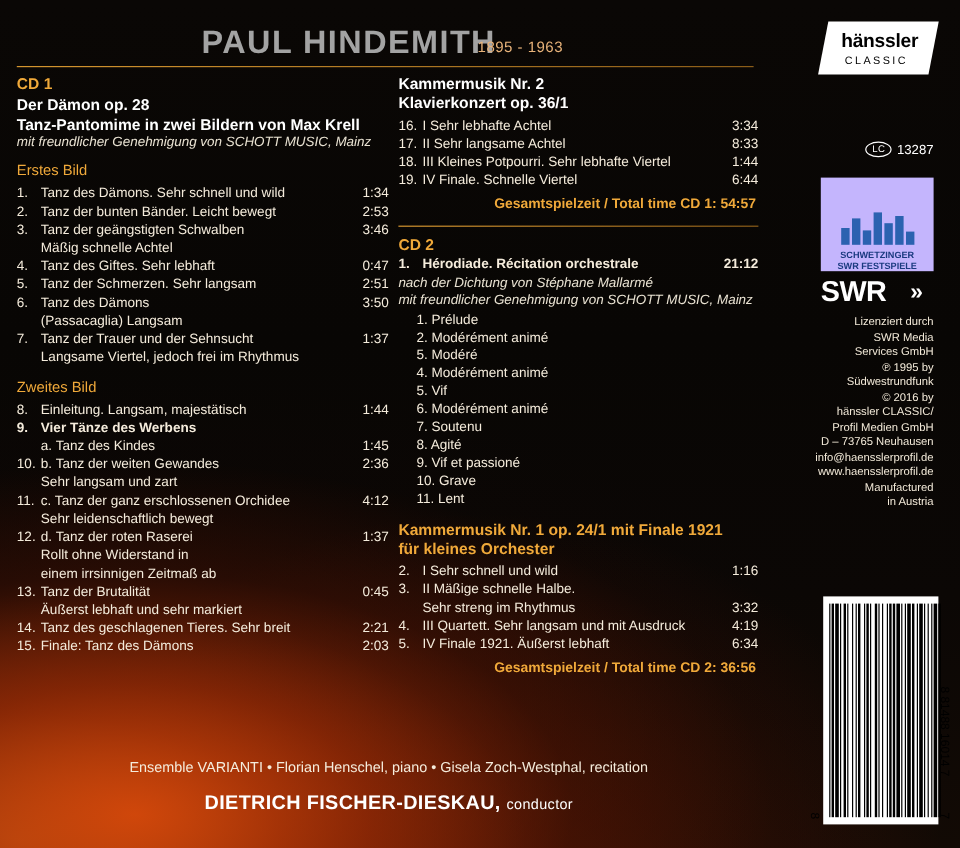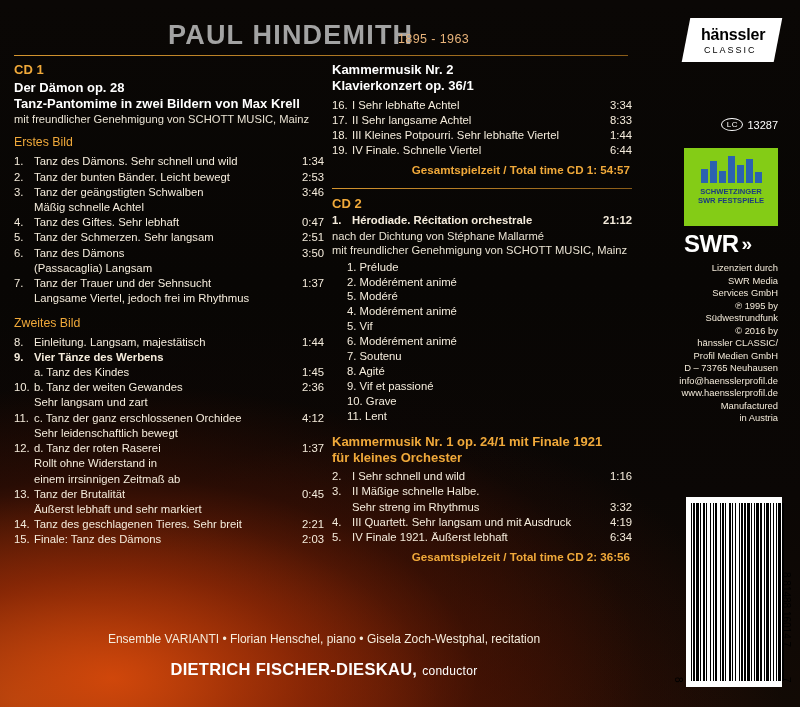--- a/index.html
+++ b/index.html
@@ -38,21 +38,21 @@
     background:linear-gradient(90deg,#d4952f,#8a5c18);
   }
 
   
   .col { position:absolute; font-size:11.3px; line-height:1.22; }
   .col-left  { left:14px;  top:62px; width:310px; }
   .col-right { left:332px; top:62px; width:300px; }
 
   .cd-head { color:#f0a93a; font-weight:bold; font-size:13px; margin-bottom:2px; }
   .work-title { color:#ffffff; font-weight:bold; font-size:13px; line-height:1.25; }
-  .work-sub { color:#e9e2d2; font-size:11.2px; line-height:1.25; }
+  .work-sub { color:#e9e2d2; font-size:11.2px; font-style:italic; line-height:1.25; }
   .section-head { color:#f0a93a; font-weight:normal; font-size:12.3px; margin:9px 0 4px; }
 
   table.tracks { border-collapse:collapse; width:100%; }
   table.tracks td { vertical-align:top; padding:0 0 1px 0; font-size:11.3px; line-height:1.26; }
   td.num { width:20px; color:#f5ecdc; }
   td.ttl { color:#f5ecdc; padding-right:6px; }
   td.dur { width:34px; text-align:right; color:#f5ecdc; white-space:nowrap; }
   .bold { font-weight:bold; color:#ffffff; }
   .total {
     text-align:right; color:#f0a93a; font-size:11.6px; font-weight:bold;
@@ -94,32 +94,32 @@
   }
   .lc-oval {
     width:22px; height:13px; border:1.4px solid #fff; border-radius:50%;
     color:#fff; font-size:8px; display:flex; align-items:center; justify-content:center;
     letter-spacing:0.5px;
   }
   .lc-num { color:#fff; font-size:11px; }
 
   .fest-logo {
     position:absolute; right:22px; top:148px; width:94px; height:78px;
-    background:#84cc16; color:#1b2f6b;
-    display:flex; flex-direction:column; align-items:center; justify-content:flex-start;
+    background:#c4b5fd; color:#1b2f6b;
+    display:flex; flex-direction:column; align-items:center; justify-content:flex-end;
     padding-top:5px;
   }
   .fest-bars { display:flex; gap:2px; align-items:flex-end; height:30px; }
   .fest-bars i { display:block; width:7px; background:#2b62b0; }
   .fest-text { font-size:7.6px; font-weight:bold; text-align:center; line-height:1.2; margin-top:4px; color:#1b3b80; }
 
   .swr {
     position:absolute; right:22px; top:230px; width:94px;
     color:#fff; font-size:24px; font-weight:bold; letter-spacing:-0.5px;
-    display:flex; align-items:center; gap:3px;
+    display:flex; align-items:center; gap:20px;
   }
   .swr .arrows { font-size:19px; letter-spacing:-3px; }
 
   .legal {
     position:absolute; right:22px; top:262px; width:120px;
     text-align:right; font-size:9.4px; line-height:1.33; color:#f3ead9;
   }
 
   
   .barcode {

